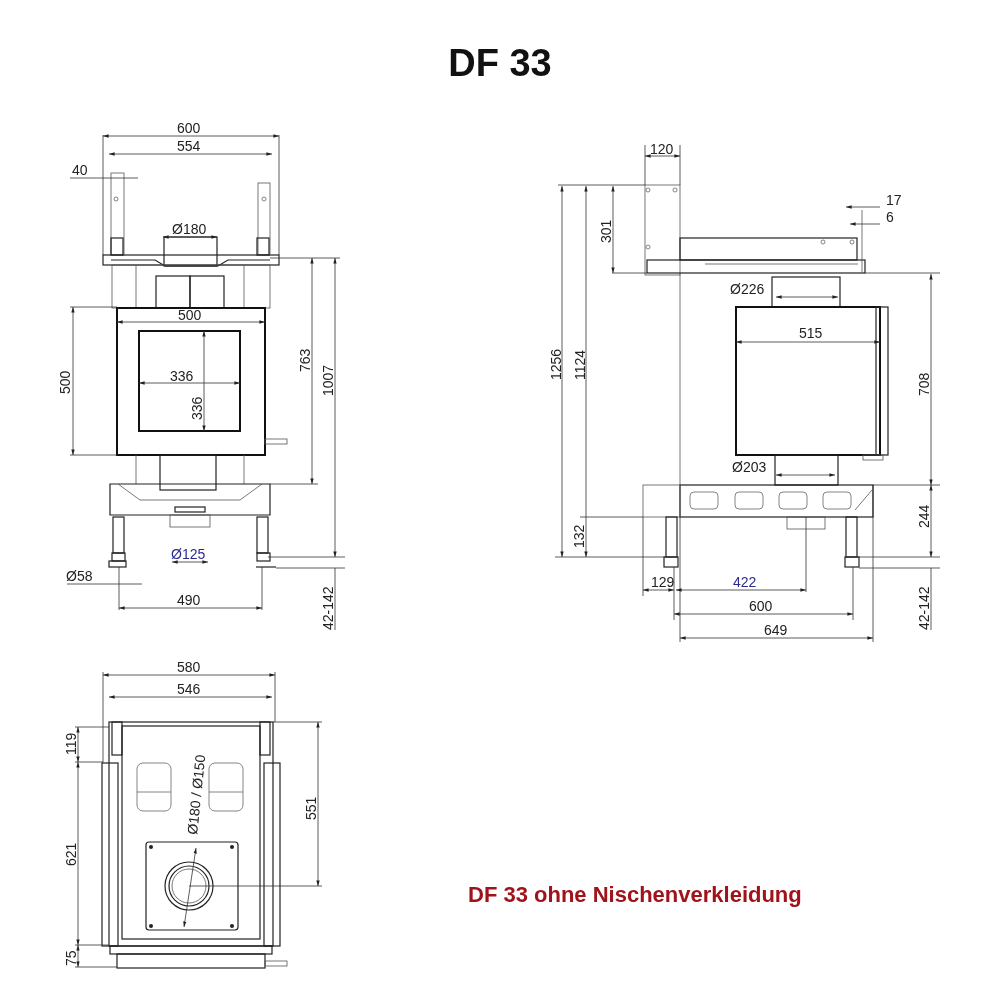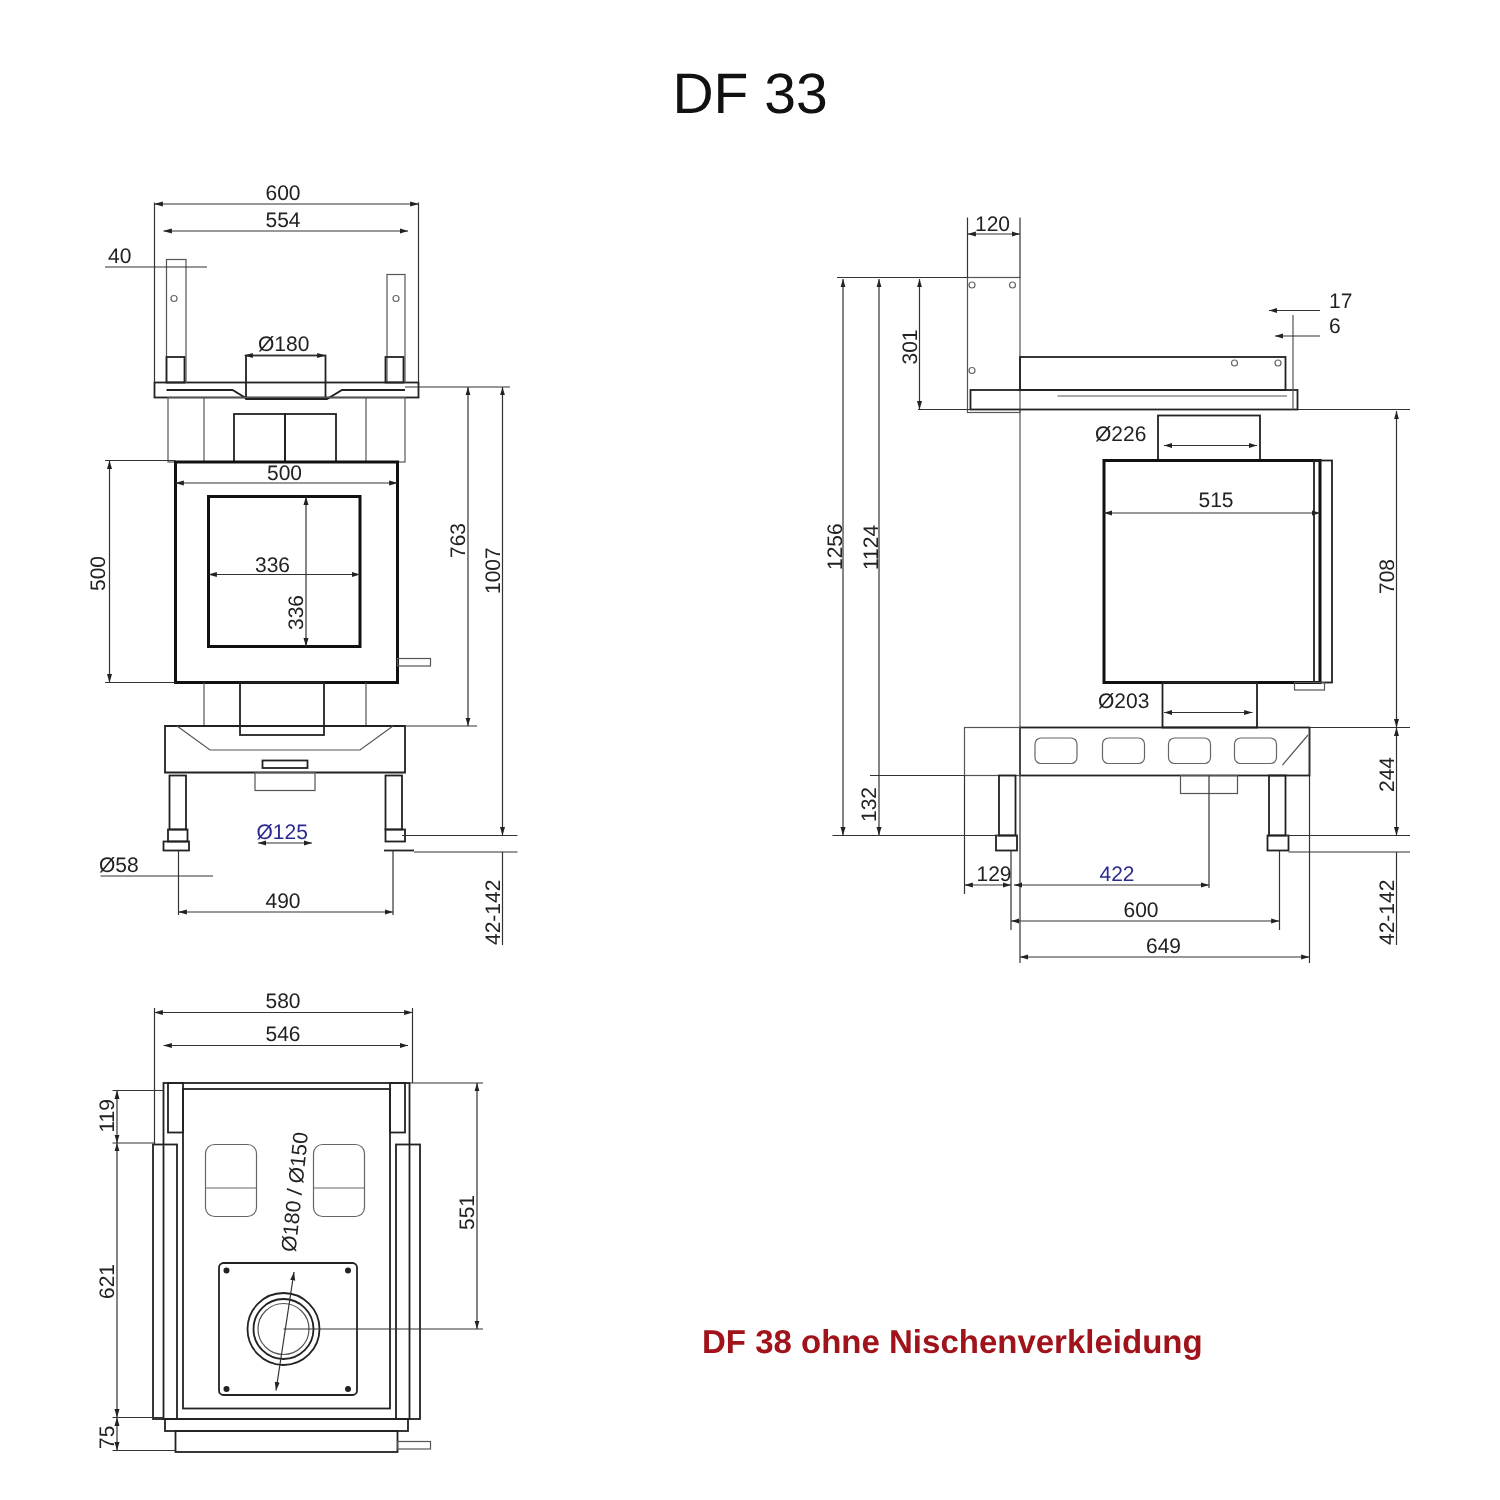--- a/index.html
+++ b/index.html
@@ -1,35 +1,35 @@
 <!DOCTYPE html>
 <html><head>
 <meta charset="utf-8">
 <style>
   html, body { margin: 0; padding: 0; background: #ffffff; }
   body { width: 1000px; height: 1000px; position: relative; overflow: hidden;
          font-family: "Liberation Sans", sans-serif; }
   #title { position: absolute; left: 0; width: 1000px; top: 42px; text-align: center;
-           font-size: 38px; font-weight: normal; color: #111; }
+           font-size: 38px; font-weight: bold; color: #111; }
   #subtitle { position: absolute; left: 468px; top: 882px; font-size: 22px;
               font-weight: bold; color: #a0131a; white-space: nowrap; }
   svg { position: absolute; left: 0; top: 0; }
   .o { fill: none; stroke: #222; stroke-width: 1.2; }
   .t { fill: none; stroke: #555; stroke-width: 0.8; }
   .thick { fill: none; stroke: #111; stroke-width: 2; }
   .d { fill: none; stroke: #333; stroke-width: 0.8; }
   .lbl { font-family: "Liberation Sans", sans-serif; font-size: 14px; fill: #222; }
   .blue { fill: #2b2a8f; }
   .hole { fill: none; stroke: #666; stroke-width: 0.8; }
 </style>
 </head>
 <body>
 
 <div id="title">DF 33</div>
-<div id="subtitle">DF 38 ohne Nischenverkleidung</div>
+<div id="subtitle">DF 33 ohne Nischenverkleidung</div>
 
 <svg width="1000" height="1000" viewBox="0 0 1000 1000">
   <defs>
     <marker id="ar" viewBox="0 0 10 10" refX="10" refY="5" markerWidth="7" markerHeight="7" orient="auto-start-reverse">
       <path d="M0,2 L10,5 L0,8 z" fill="#222"></path>
     </marker>
   </defs>
 
   <g>
 

